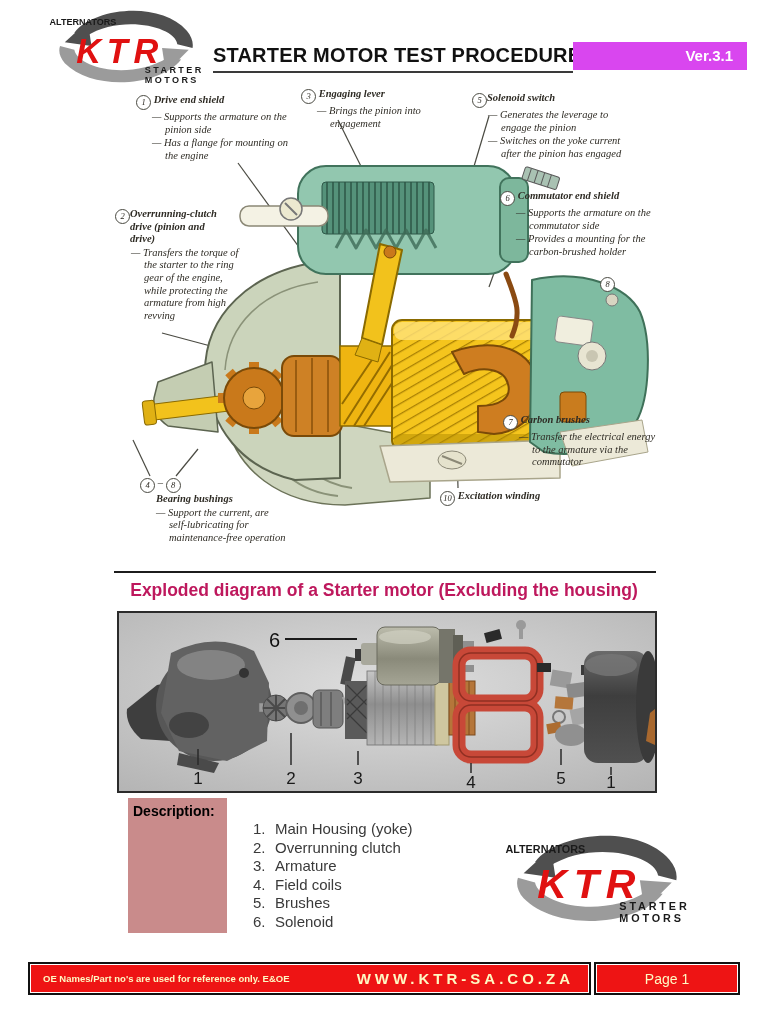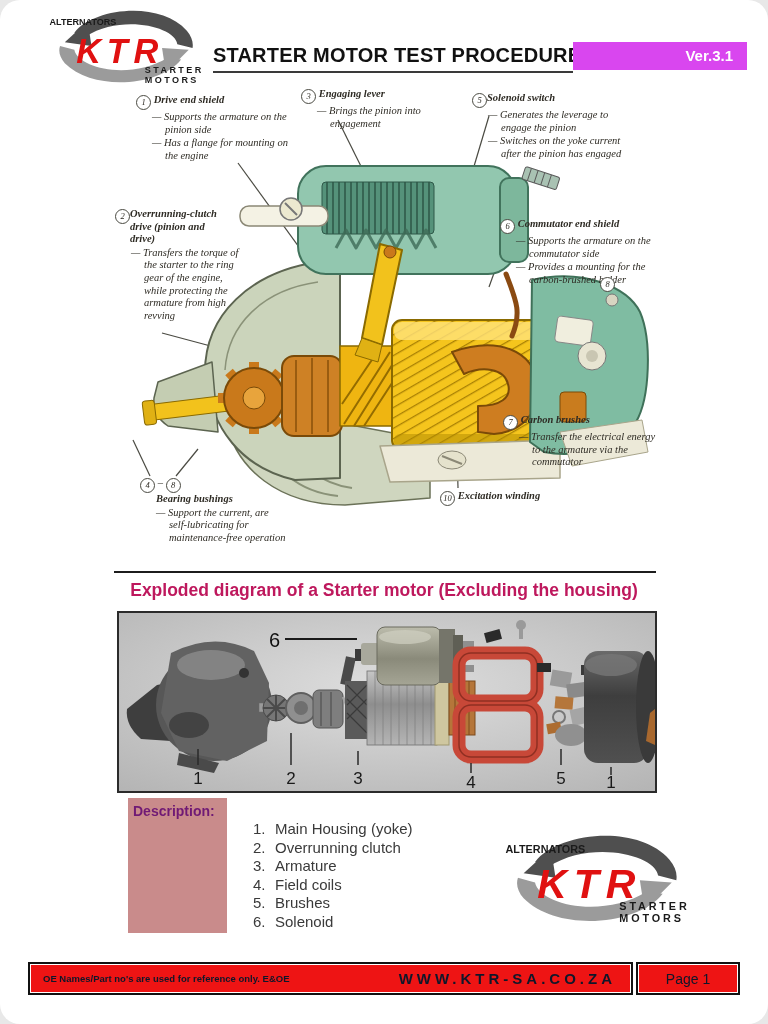--- a/index.html
+++ b/index.html
@@ -1,17 +1,17 @@
 <!DOCTYPE html>
 <html><head>
 <meta charset="utf-8">
 <style>
   html,body{margin:0;padding:0;background:#e8e8e8;}
   .page{position:relative;width:768px;height:1024px;background:#ffffff;overflow:hidden;
-        font-family:"Liberation Sans",sans-serif;border-radius:20px;}
+        font-family:"Liberation Sans",sans-serif;}
   
   .hdr-title{position:absolute;left:213px;top:44px;width:360px;text-align:center;
              font-size:20px;font-weight:bold;color:#111;letter-spacing:.2px;white-space:nowrap;}
   .hdr-rule{position:absolute;left:213px;top:71px;width:360px;height:2px;background:#3a3a3a;}
   .ver-box{position:absolute;left:573px;top:42px;width:174px;height:28px;background:#d946ef;
            color:#fff;font-size:15px;font-weight:bold;text-align:right;line-height:28px;
            padding-right:14px;box-sizing:border-box;}
   
   .ann{position:absolute;font-family:"Liberation Serif",serif;font-size:10.5px;line-height:1.2;
        color:#2e2b24;font-style:italic;}
@@ -23,34 +23,34 @@
   .dash48{font-weight:normal;}
   
   .rule2{position:absolute;left:114px;top:571px;width:542px;height:2px;background:#1c1c1c;}
   .sec-title{position:absolute;left:60px;top:580px;width:648px;text-align:center;
              font-size:17.5px;font-weight:bold;color:#be185d;}
   .photo{position:absolute;left:117px;top:611px;width:540px;height:182px;border:2px solid #2b2b2b;
          box-sizing:border-box;background:#c8c8c8;}
   .photo svg{display:block;}
   
   .desc-box{position:absolute;left:128px;top:798px;width:99px;height:135px;background:#c98b8b;}
-  .desc-label{position:absolute;left:133px;top:803px;font-size:14px;font-weight:bold;color:#701a75;}
+  .desc-label{position:absolute;left:133px;top:803px;font-size:14px;font-weight:bold;color:#000000;}
   .desc-list{position:absolute;left:253px;top:820px;font-size:15px;color:#3a3a3a;line-height:18.5px;}
   .desc-row{display:flex;}
   .desc-row .n{width:22px;flex:none;}
   
   .footer{position:absolute;left:28px;top:962px;width:712px;height:33px;display:flex;}
   .fbox{border:2px solid #111;background:#ee1414;box-sizing:border-box;}
   .fbox-inner{border:1px solid #fff;height:100%;box-sizing:border-box;display:flex;
-              align-items:center;color:#0f172a;text-align:right;}
+              align-items:center;color:#fef9c3;text-align:right;}
   .f-main{flex:1;margin-right:3px;}
   .f-main .fbox-inner{justify-content:space-between;padding:0 14px 0 12px;}
   .f-note{font-size:9.5px;font-weight:bold;}
   .f-web{font-size:15px;font-weight:bold;letter-spacing:4px;}
-  .f-page{width:104px;}
+  .f-page{width:146px;}
   .f-page .fbox-inner{justify-content:center;font-size:14px;}
   .abs{position:absolute;}
 </style>
 </head>
 <body>
 
 <div class="page">
 
   <svg class="abs" style="left:26px;top:6px;" width="192" height="82" viewBox="0 0 200 86">
     <path d="M50,28 C70,2 140,-6 168,26 C173,32 175,38 174,44 L158,40 C156,22 100,8 62,32 Z" fill="#4f4f4f"></path>
@@ -187,21 +187,21 @@
     <div class="hd"><span class="circ">3</span> <span>Engaging lever</span></div>
     <div class="b">— Brings the pinion into engagement</div>
   </div>
 
   <div class="ann" style="left:472px;top:92px;width:152px;">
     <div class="hd"><span class="circ">5</span><span>Solenoid switch</span></div>
     <div class="b">— Generates the leverage to engage the pinion</div>
     <div class="b">— Switches on the yoke current after the pinion has engaged</div>
   </div>
 
-  <div class="ann" style="left:500px;top:190px;width:160px;margin-top:28px;">
+  <div class="ann" style="left:500px;top:190px;width:160px;">
     <div class="hd"><span class="circ">6</span> <span>Commutator end shield</span></div>
     <div class="b">— Supports the armature on the commutator side</div>
     <div class="b">— Provides a mounting for the carbon-brushed holder</div>
   </div>
 
   <div class="ann" style="left:600px;top:276px;">
     <span class="circ">8</span>
   </div>
 
   <div class="ann" style="left:115px;top:208px;width:125px;">

